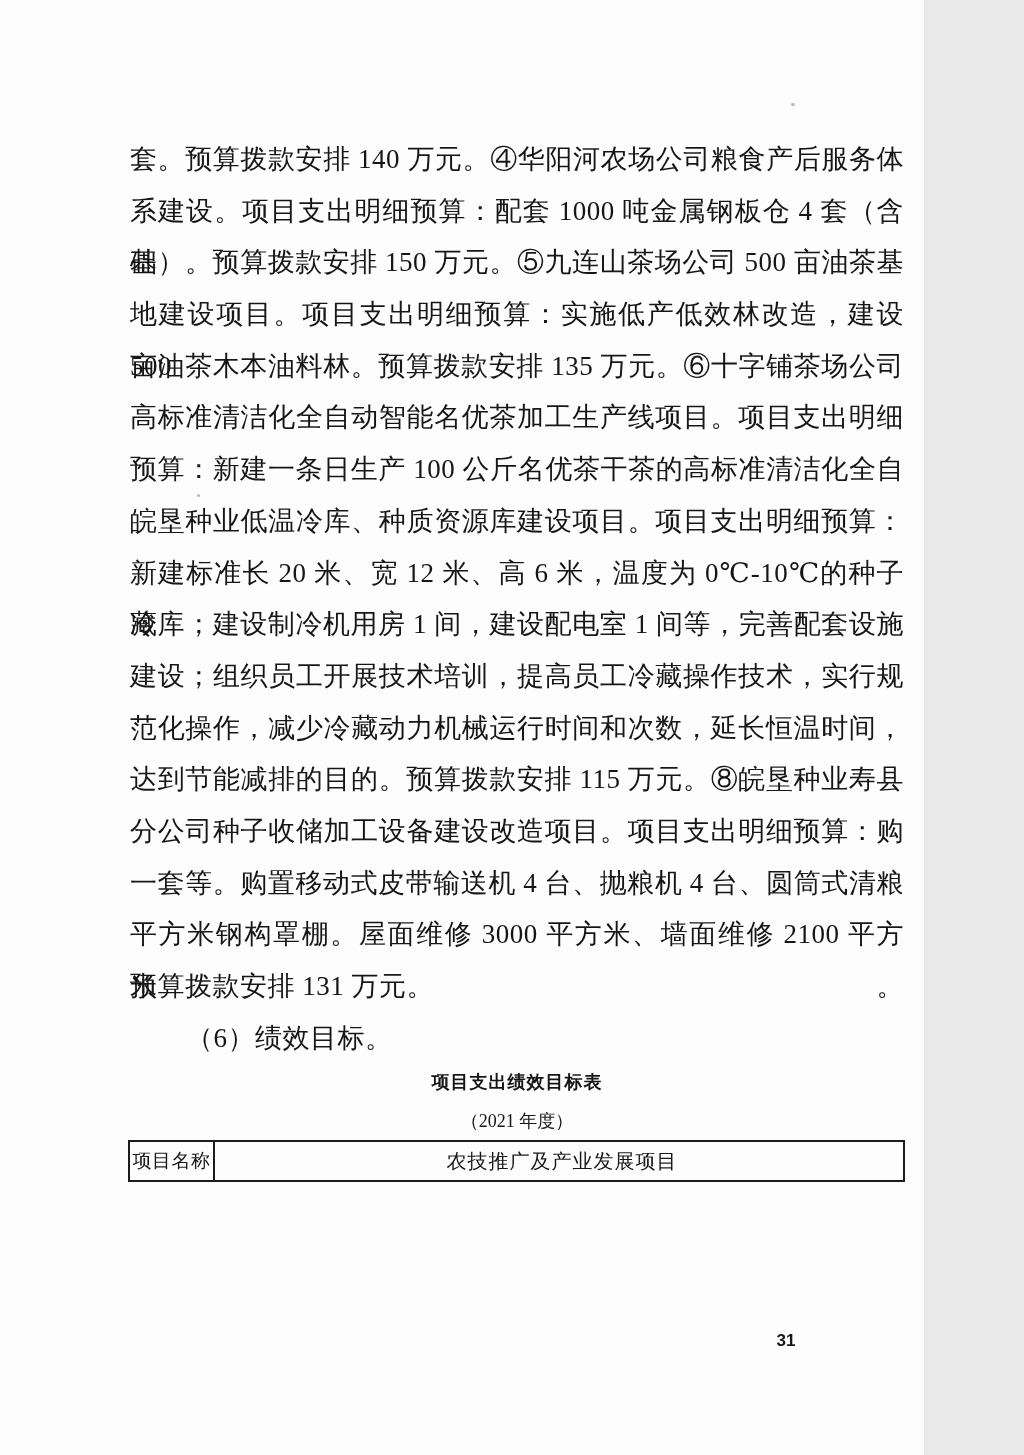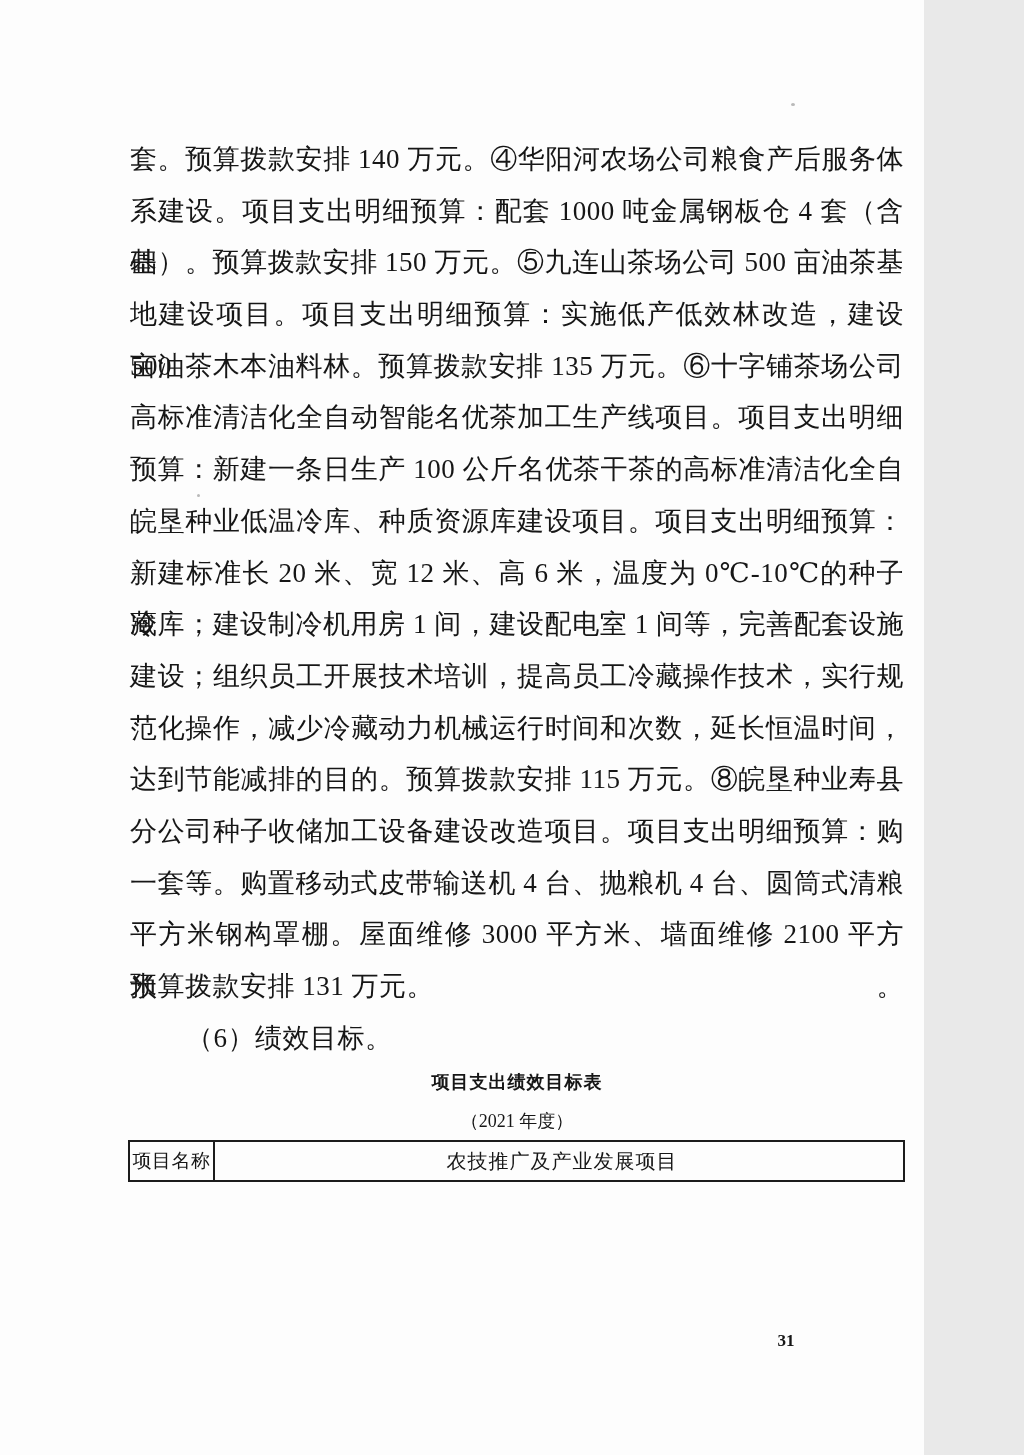--- a/index.html
+++ b/index.html
@@ -77,21 +77,21 @@
     padding-left: 6px;
   }
   .page-number {
     position: absolute;
     left: 768px;
     top: 1331px;
     width: 36px;
     text-align: center;
     font-size: 17px;
     font-weight: bold;
-    font-family: Liberation Serif, serif;
+    font-family: Liberation Sans, sans-serif;
   }
   .speck {
     position: absolute;
     background: #b9b9b9;
     border-radius: 50%;
   }
   .speck-1 { left: 791px; top: 103px; width: 4px; height: 3px; }
   .speck-2 { left: 197px; top: 494px; width: 3px; height: 3px; }
 </style>
 </head>

